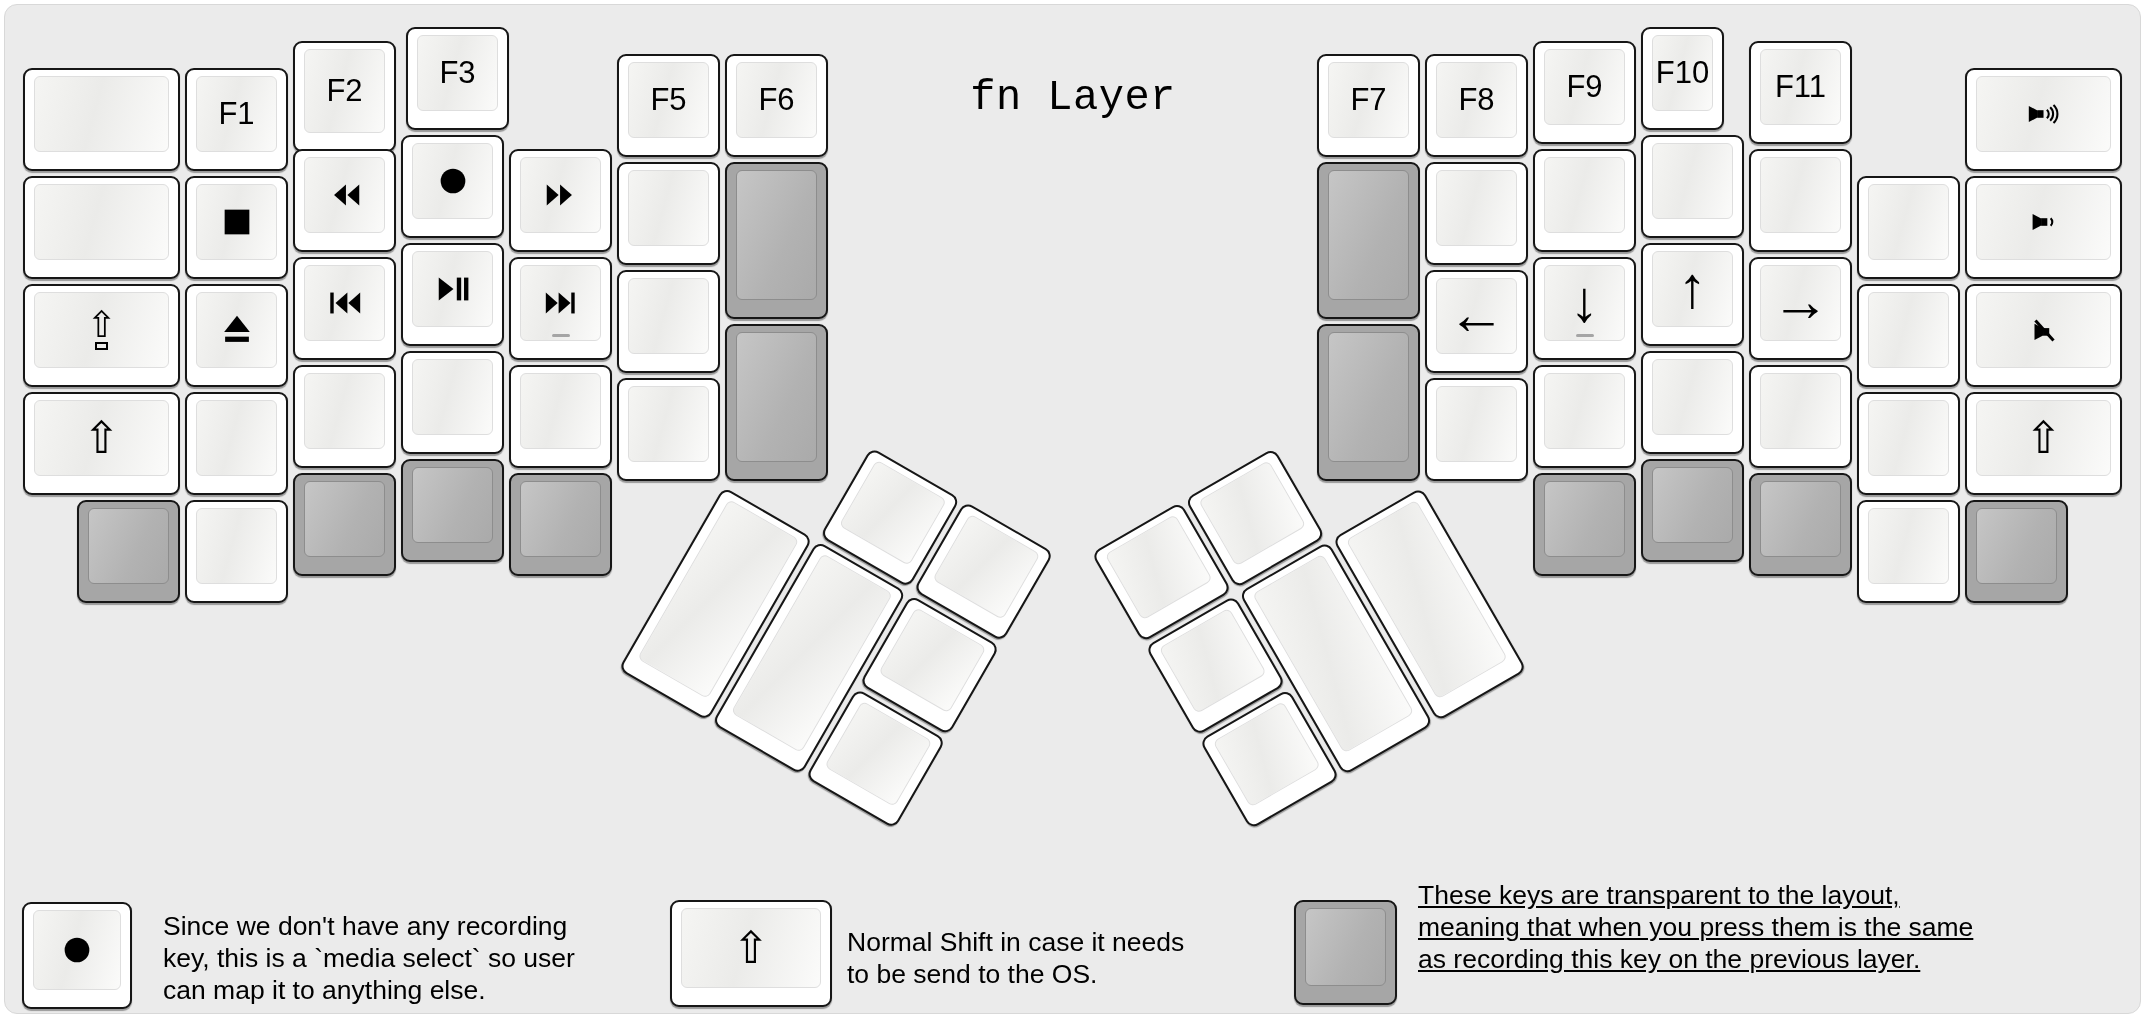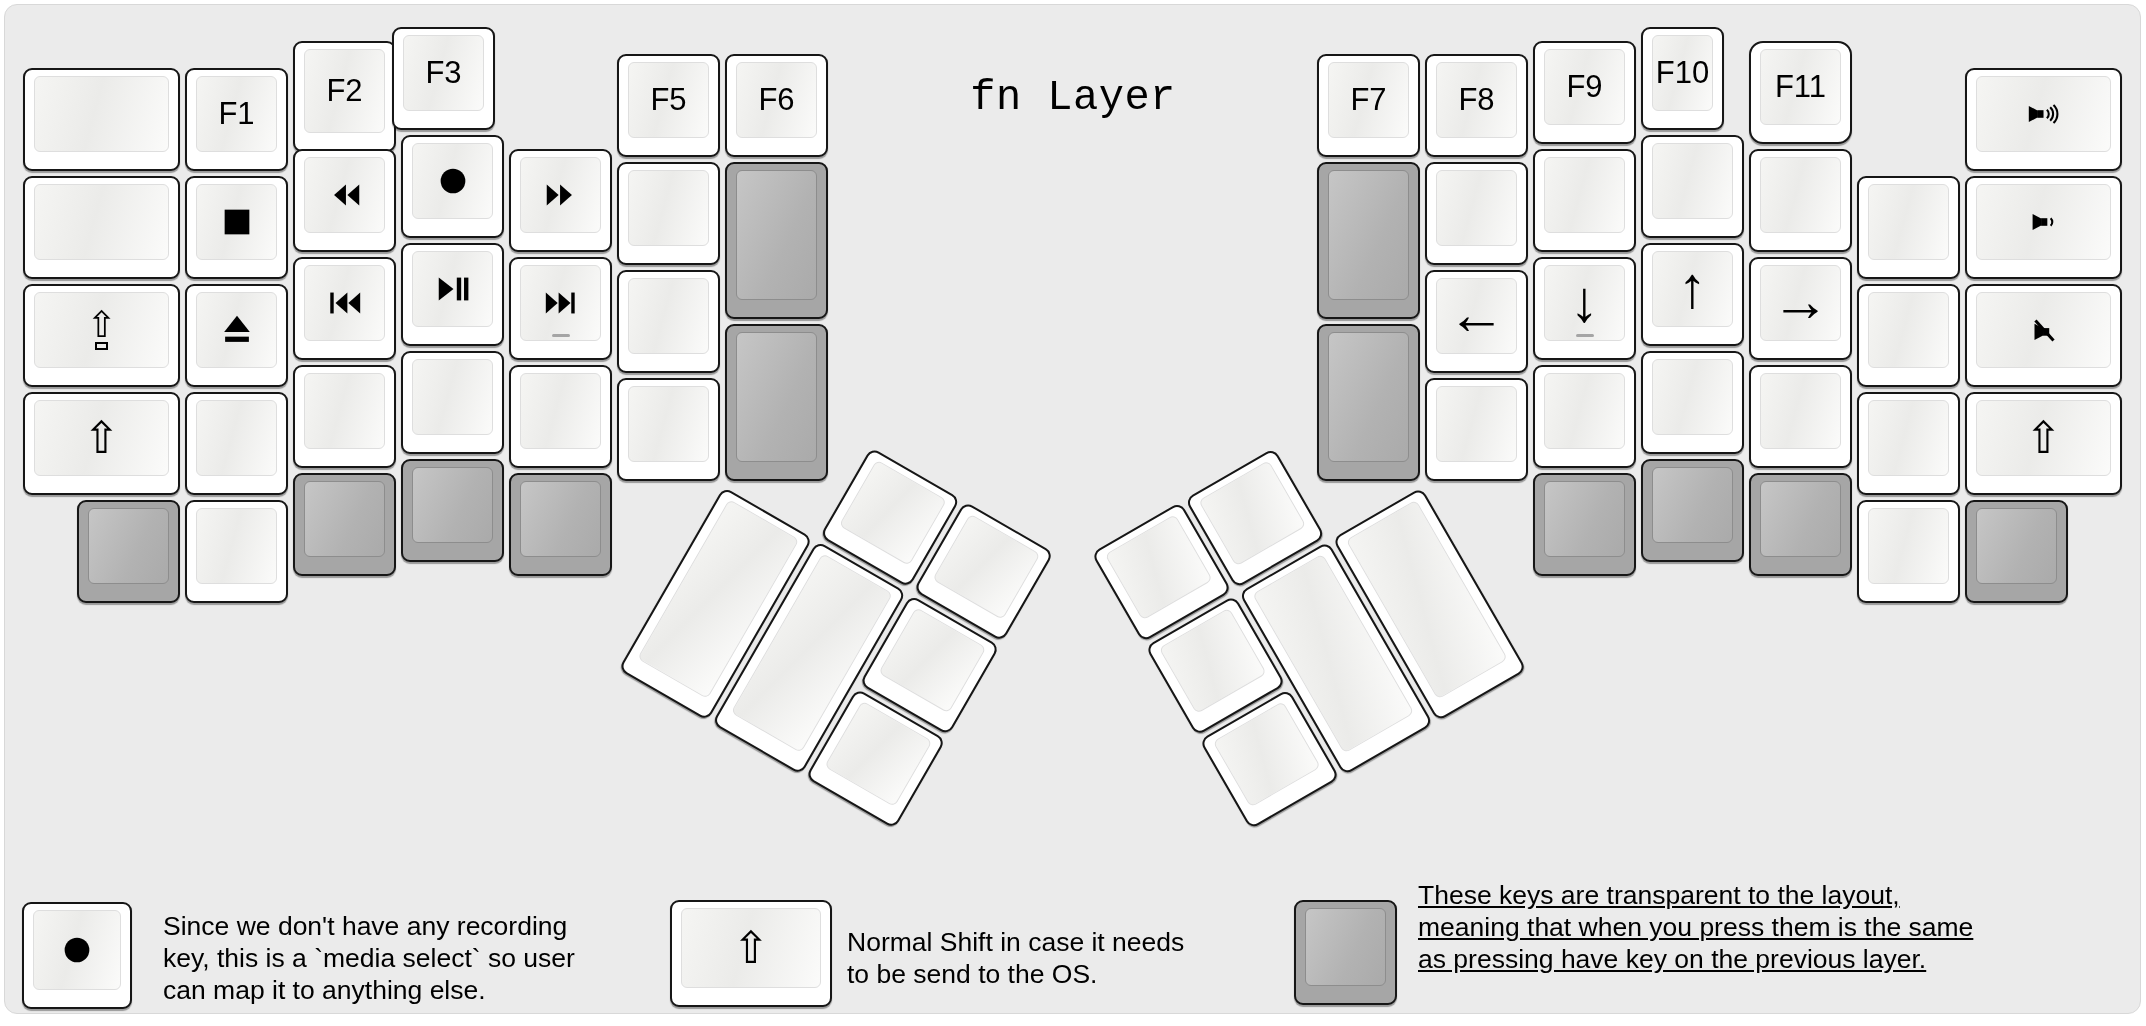--- a/index.html
+++ b/index.html
@@ -99,21 +99,21 @@
           <svg class="ic" viewBox="0 0 40 40">
             <rect x="4.5" y="9" width="3.6" height="22"></rect>
             <path d="M22.5 9 L10 20 L22.5 31 Z"></path>
             <path d="M36 9 L23.5 20 L36 31 Z"></path>
           </svg>
         </div>
       </div>
       <div class="key" style="left: 293px; top: 365px; width: 103px; height: 103px;">
         <div class="cap"></div>
       </div>
-      <div class="key" style="left: 392px; top: 27px; width: 103px; height: 103px;">
+      <div class="key" style="left: 406px; top: 27px; width: 103px; height: 103px;">
         <div class="cap">
           <span class="flabel">F3</span>
         </div>
       </div>
       <div class="key" style="left: 401px; top: 135px; width: 103px; height: 103px;">
         <div class="cap">
           <svg class="ic" viewBox="0 0 40 40">
             <circle cx="20" cy="20" r="13"></circle>
           </svg>
         </div>
@@ -244,21 +244,21 @@
         <div class="cap"></div>
       </div>
       <div class="key" style="left: 1641px; top: 243px; width: 103px; height: 103px;">
         <div class="cap">
           <span class="glyph-arrow">↑</span>
         </div>
       </div>
       <div class="key" style="left: 1641px; top: 351px; width: 103px; height: 103px;">
         <div class="cap"></div>
       </div>
-      <div class="key" style="left: 1749px; top: 41px; width: 103px; height: 103px; border-radius: 14px;">
+      <div class="key" style="left: 1749px; top: 41px; width: 103px; height: 103px;">
         <div class="cap">
           <span class="flabel">F11</span>
         </div>
       </div>
       <div class="key" style="left: 1749px; top: 149px; width: 103px; height: 103px;">
         <div class="cap"></div>
       </div>
       <div class="key" style="left: 1749px; top: 257px; width: 103px; height: 103px;">
         <div class="cap">
           <span class="glyph-arrow">→</span>
@@ -387,16 +387,16 @@
       <div class="legend-text" style="left: 847px; top: 926px;">
         <div>Normal Shift in case it needs</div>
         <div>to be send to the OS.</div>
       </div>
       <div class="key gray" style="left: 1294px; top: 900px; width: 103px; height: 105px;">
         <div class="cap"></div>
       </div>
       <div class="legend-text" style="left: 1418px; top: 879px; text-decoration: underline;">
         <div>These keys are transparent to the layout,</div>
         <div>meaning that when you press them is the same</div>
-        <div>as pressing have key on the previous layer.</div>
+        <div>as recording this key on the previous layer.</div>
       </div>
     </div>
 </div>
 
 </body></html>

